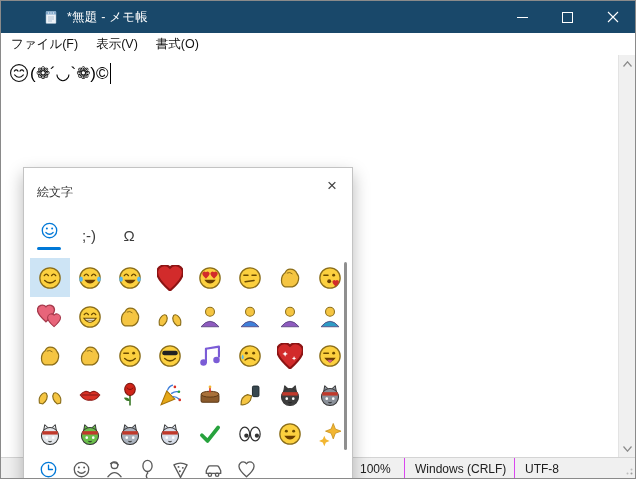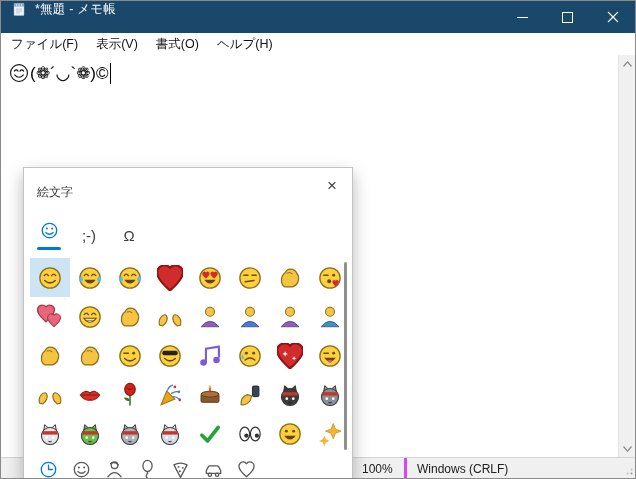--- a/index.html
+++ b/index.html
@@ -1,39 +1,39 @@
 <!DOCTYPE html>
 <html><head>
 <meta charset="utf-8">
 <style>
   html,body{margin:0;padding:0;background:#cfd8dc;}
   *{box-sizing:border-box;font-family:"Liberation Sans","DejaVu Sans",sans-serif;}
   .window{position:relative;width:636px;height:479px;background:#fff;border:1px solid #8a8a8a;overflow:hidden;}
   
-  .titlebar{height:32px;background:var(--titlebar,#19486a);display:flex;align-items:flex-start;color:#fff;}
+  .titlebar{height:32px;background:var(--titlebar,#19486a);display:flex;align-items:center;color:#fff;padding-left:32px;}
   .titlebar .appicon{width:16px;height:16px;margin:0 8px 0 10px;flex:0 0 auto;}
   .titlebar .title{font-size:12.5px;letter-spacing:.2px;}
   .controls{margin-left:auto;display:flex;height:32px;}
   .ctrl{width:45px;height:32px;display:flex;align-items:center;justify-content:center;}
   
   .menubar{height:22px;background:#fff;display:flex;align-items:flex-end;padding-left:1px;}
   .menu-item{font-size:12.5px;color:#111;padding:2px 9px;}
   
   .main{position:relative;height:402px;background:#fff;}
   .editor{position:absolute;left:0;top:0;right:17px;bottom:0;padding:5px 8px;font-family:"DejaVu Sans",sans-serif;font-size:17px;color:#000;}
   .text-line{display:flex;align-items:center;height:26px;}
   .editor-emoji{display:inline-flex;margin-right:1px;}
   .caret{display:inline-block;width:1.5px;height:21px;background:#000;margin-left:1px;}
   .vscroll{position:absolute;right:0;top:0;width:17px;height:100%;background:#f0f0f0;border-left:1px solid #e3e3e3;}
   .vscroll .arrow{position:absolute;left:0;width:17px;height:17px;display:flex;align-items:center;justify-content:center;}
   .vscroll .arrow.down{bottom:0;}
   
   .statusbar{height:23px;background:#f0f0f0;border-top:1px solid #d4d4d4;display:flex;align-items:center;font-size:12px;color:#202020;position:relative;}
   .status-cell{height:100%;display:flex;align-items:center;padding-left:10px;}
-  .status-cell.b{border-left:3px solid #d946ef;text-align:center;}
+  .status-cell.b{border-left:1px solid #d946ef;text-align:center;}
   .grip{position:absolute;right:2px;bottom:2px;}
   
   .panel{position:absolute;left:22px;top:112px;width:330px;height:328px;background:#fff;border:1px solid #c3c3c3;box-shadow:0 7px 16px rgba(0,0,0,.28);z-index:20;}
   .panel-title{position:absolute;left:13px;top:16px;font-size:12px;color:#333;}
   .panel-close{position:absolute;right:10px;top:6px;font-size:17px;color:#444;padding:2px 5px;}
   .tabs{position:absolute;left:13px;top:50px;display:flex;gap:16px;align-items:flex-end;height:32px;}
   .tab{position:relative;min-width:24px;display:flex;justify-content:center;align-items:flex-end;padding-bottom:6px;font-size:15px;color:#3c3c3c;}
   .tab.active::after{content:"";position:absolute;left:0;right:0;bottom:0;height:3px;background:var(--accent,#0078d7);border-radius:2px;}
   .grid{position:absolute;left:6px;top:90px;width:320px;display:grid;grid-template-columns:repeat(8,40px);grid-auto-rows:39px;}
   .cell{display:flex;align-items:center;justify-content:center;}
@@ -79,21 +79,20 @@
             <path d="M1 1 L11 11 M11 1 L1 11" stroke="#fff" stroke-width="1.1"></path>
           </svg>
         </div>
     </div>
   </div>
 
   <div class="menubar">
       <span class="menu-item">ファイル(F)</span>
       <span class="menu-item">表示(V)</span>
       <span class="menu-item">書式(O)</span>
-      <span class="menu-item">ヘルプ(H)</span>
     </div>
 
   <div class="main">
     <div class="editor">
       <div class="text-line">
         <span class="editor-emoji" aria-label="😊">
           <svg viewBox="0 0 32 32" width="20" height="20">
               <circle cx="16" cy="16" r="13.5" fill="none" stroke="#111" stroke-width="1.8"></circle>
               <path d="M8.5 13 q3 -4 6 0 M17.5 13 q3 -4 6 0" stroke="#111" stroke-width="1.8" fill="none" stroke-linecap="round"></path>
               <path d="M9 19 q7 7.5 14 0" stroke="#111" stroke-width="1.8" fill="none" stroke-linecap="round"></path>
@@ -491,20 +490,21 @@
           </div>
         </div>
     </div>
   </div>
 
   <div class="statusbar">
     <div class="status-cell" style="width:218px"></div>
     <div class="status-cell b" style="width:130px">1 行、11 列</div>
     <div class="status-cell b" style="width:55px">100%</div>
     <div class="status-cell b" style="width:110px">Windows (CRLF)</div>
+    <div class="status-cell b" style="flex:1">UTF-8</div>
     <span class="grip"><svg width="10" height="10" viewBox="0 0 10 10">
           <circle cx="8.5" cy="8.5" r="1" fill="#9a9a9a"></circle>
           <circle cx="8.5" cy="4.5" r="1" fill="#bdbdbd"></circle>
           <circle cx="4.5" cy="8.5" r="1" fill="#bdbdbd"></circle>
         </svg></span>
   </div>
 
 </div>
 
 </body></html>

